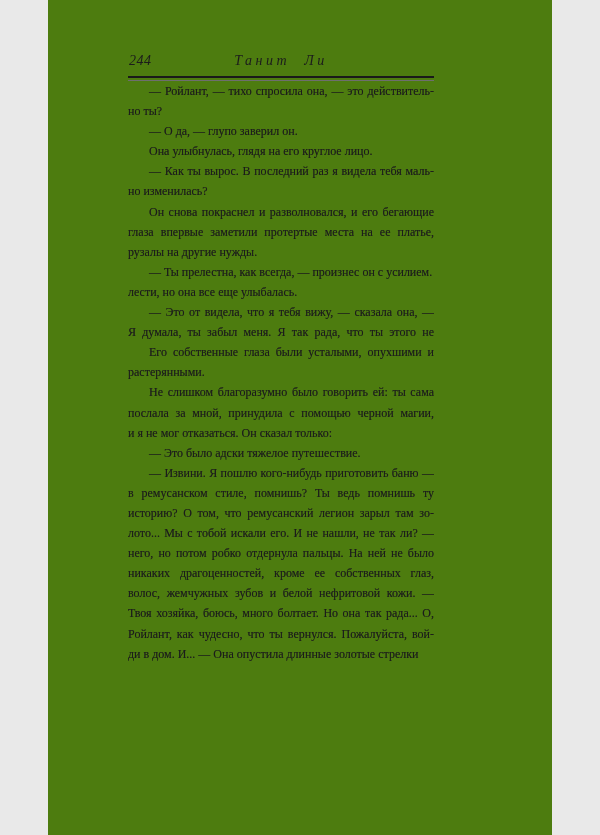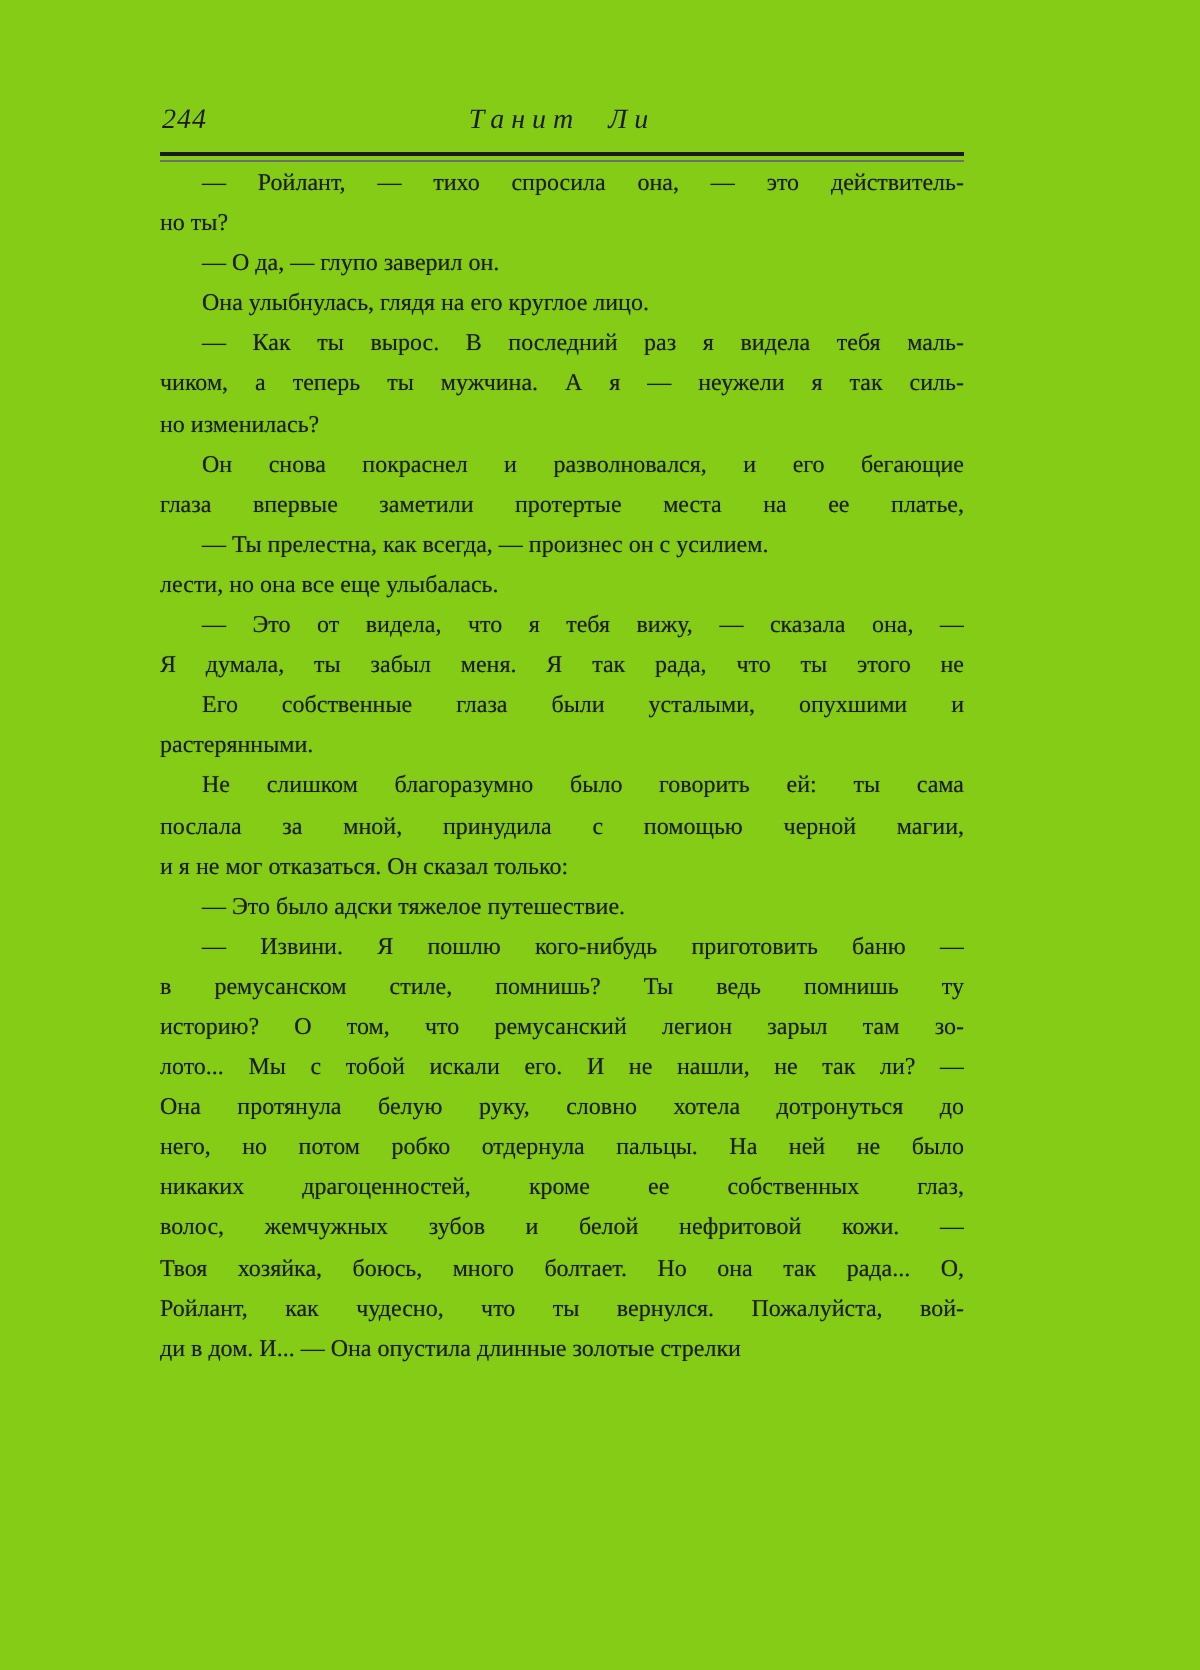--- a/index.html
+++ b/index.html
@@ -3,24 +3,24 @@
 <meta charset="utf-8">
 <title>Book page scan</title>
 <style>
   html, body {
     margin: 0;
     padding: 0;
     background: #e9e9e9;
   }
   .page {
     position: relative;
-    width: 600px;
+    width: 504px;
     height: 835px;
     margin: 0 auto;
-    background: #84cc16;
+    background: #4d7c0f;
     box-sizing: border-box;
     padding: 52px 118px 0 80px;
     overflow: hidden;
     font-family: "Liberation Serif", "DejaVu Serif", serif;
     color: #1c1c1c;
   }
   .running-head {
     position: relative;
     height: 18px;
     font-style: italic;
@@ -73,39 +73,38 @@
     <span class="pagenum">244</span>
     <span class="author">Танит Ли</span>
   </header>
   <div class="rule"></div>
   <main class="body-text">
       <div class="line first">— Ройлант, — тихо спросила она, — это действитель-</div>
       <div class="line last">но ты?</div>
       <div class="line first last">— О да, — глупо заверил он.</div>
       <div class="line first last">Она улыбнулась, глядя на его круглое лицо.</div>
       <div class="line first">— Как ты вырос. В последний раз я видела тебя маль-</div>
-      <div class="line">чиком, а теперь ты мужчина. А я — неужели я так силь-</div>
       <div class="line last">но изменилась?</div>
       <div class="line first">Он снова покраснел и разволновался, и его бегающие</div>
       <div class="line">глаза впервые заметили протертые места на ее платье,</div>
+      <div class="line last">рузалы на другие нужды.</div>
       <div class="line first last">— Ты прелестна, как всегда, — произнес он с усилием.</div>
       <div class="line last">лести, но она все еще улыбалась.</div>
       <div class="line first">— Это от видела, что я тебя вижу, — сказала она, —</div>
       <div class="line">Я думала, ты забыл меня. Я так рада, что ты этого не</div>
       <div class="line first">Его собственные глаза были усталыми, опухшими и</div>
       <div class="line last">растерянными.</div>
       <div class="line first">Не слишком благоразумно было говорить ей: ты сама</div>
       <div class="line">послала за мной, принудила с помощью черной магии,</div>
       <div class="line last">и я не мог отказаться. Он сказал только:</div>
       <div class="line first last">— Это было адски тяжелое путешествие.</div>
       <div class="line first">— Извини. Я пошлю кого-нибудь приготовить баню —</div>
       <div class="line">в ремусанском стиле, помнишь? Ты ведь помнишь ту</div>
       <div class="line">историю? О том, что ремусанский легион зарыл там зо-</div>
       <div class="line">лото... Мы с тобой искали его. И не нашли, не так ли? —</div>
-      <div class="line">Она протянула белую руку, словно хотела дотронуться до</div>
       <div class="line">него, но потом робко отдернула пальцы. На ней не было</div>
       <div class="line">никаких драгоценностей, кроме ее собственных глаз,</div>
       <div class="line">волос, жемчужных зубов и белой нефритовой кожи. —</div>
       <div class="line">Твоя хозяйка, боюсь, много болтает. Но она так рада... О,</div>
       <div class="line">Ройлант, как чудесно, что ты вернулся. Пожалуйста, вой-</div>
       <div class="line last">ди в дом. И... — Она опустила длинные золотые стрелки</div>
     </main>
 </div>
 
 </body></html>

